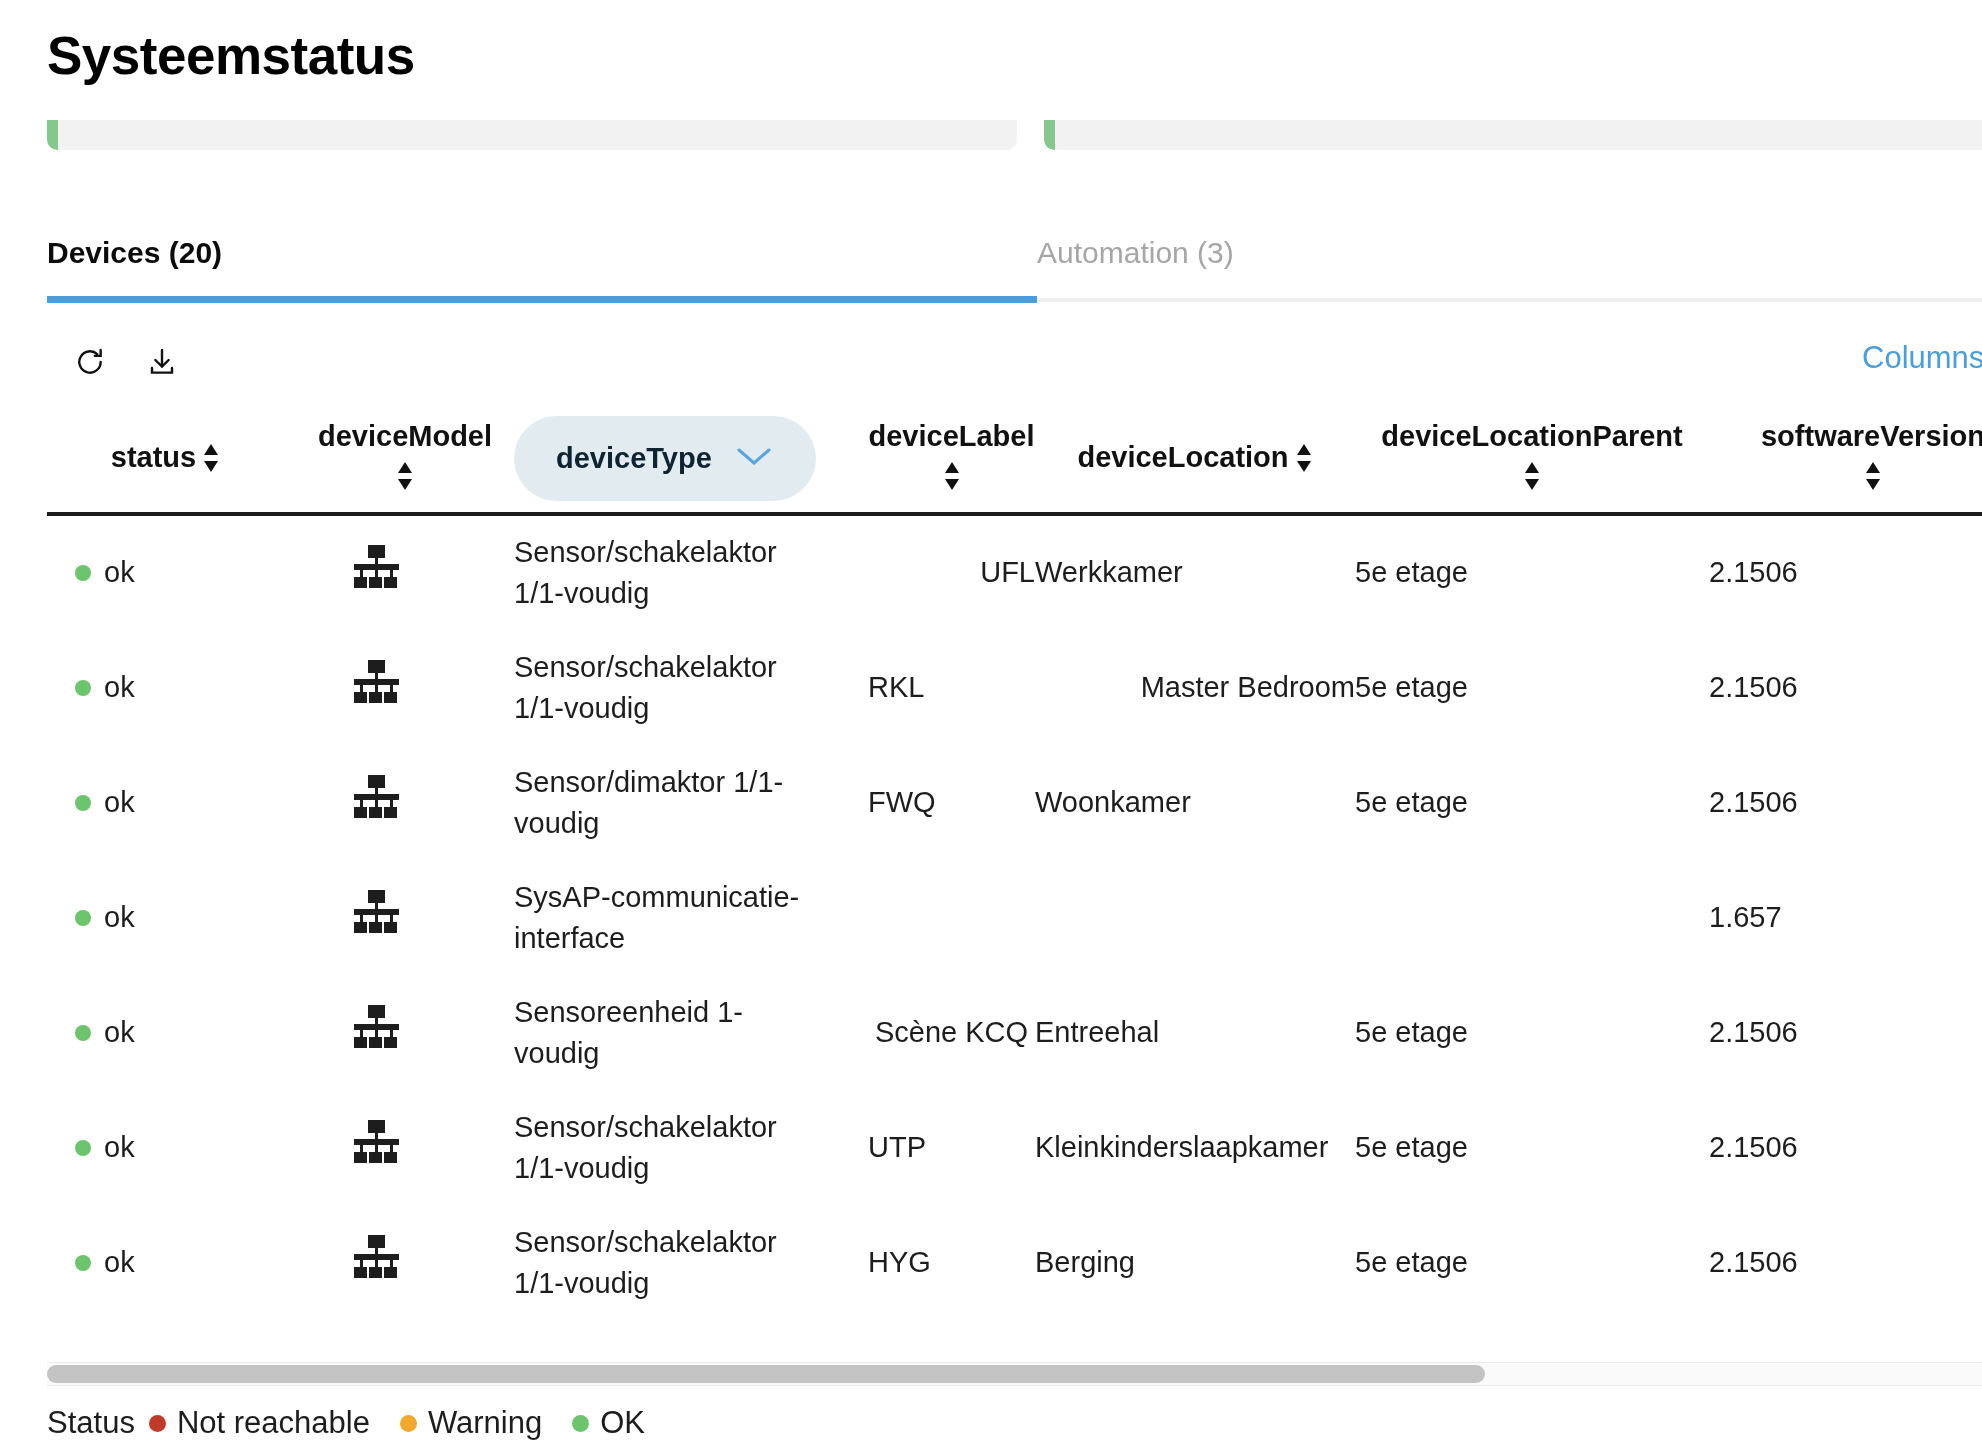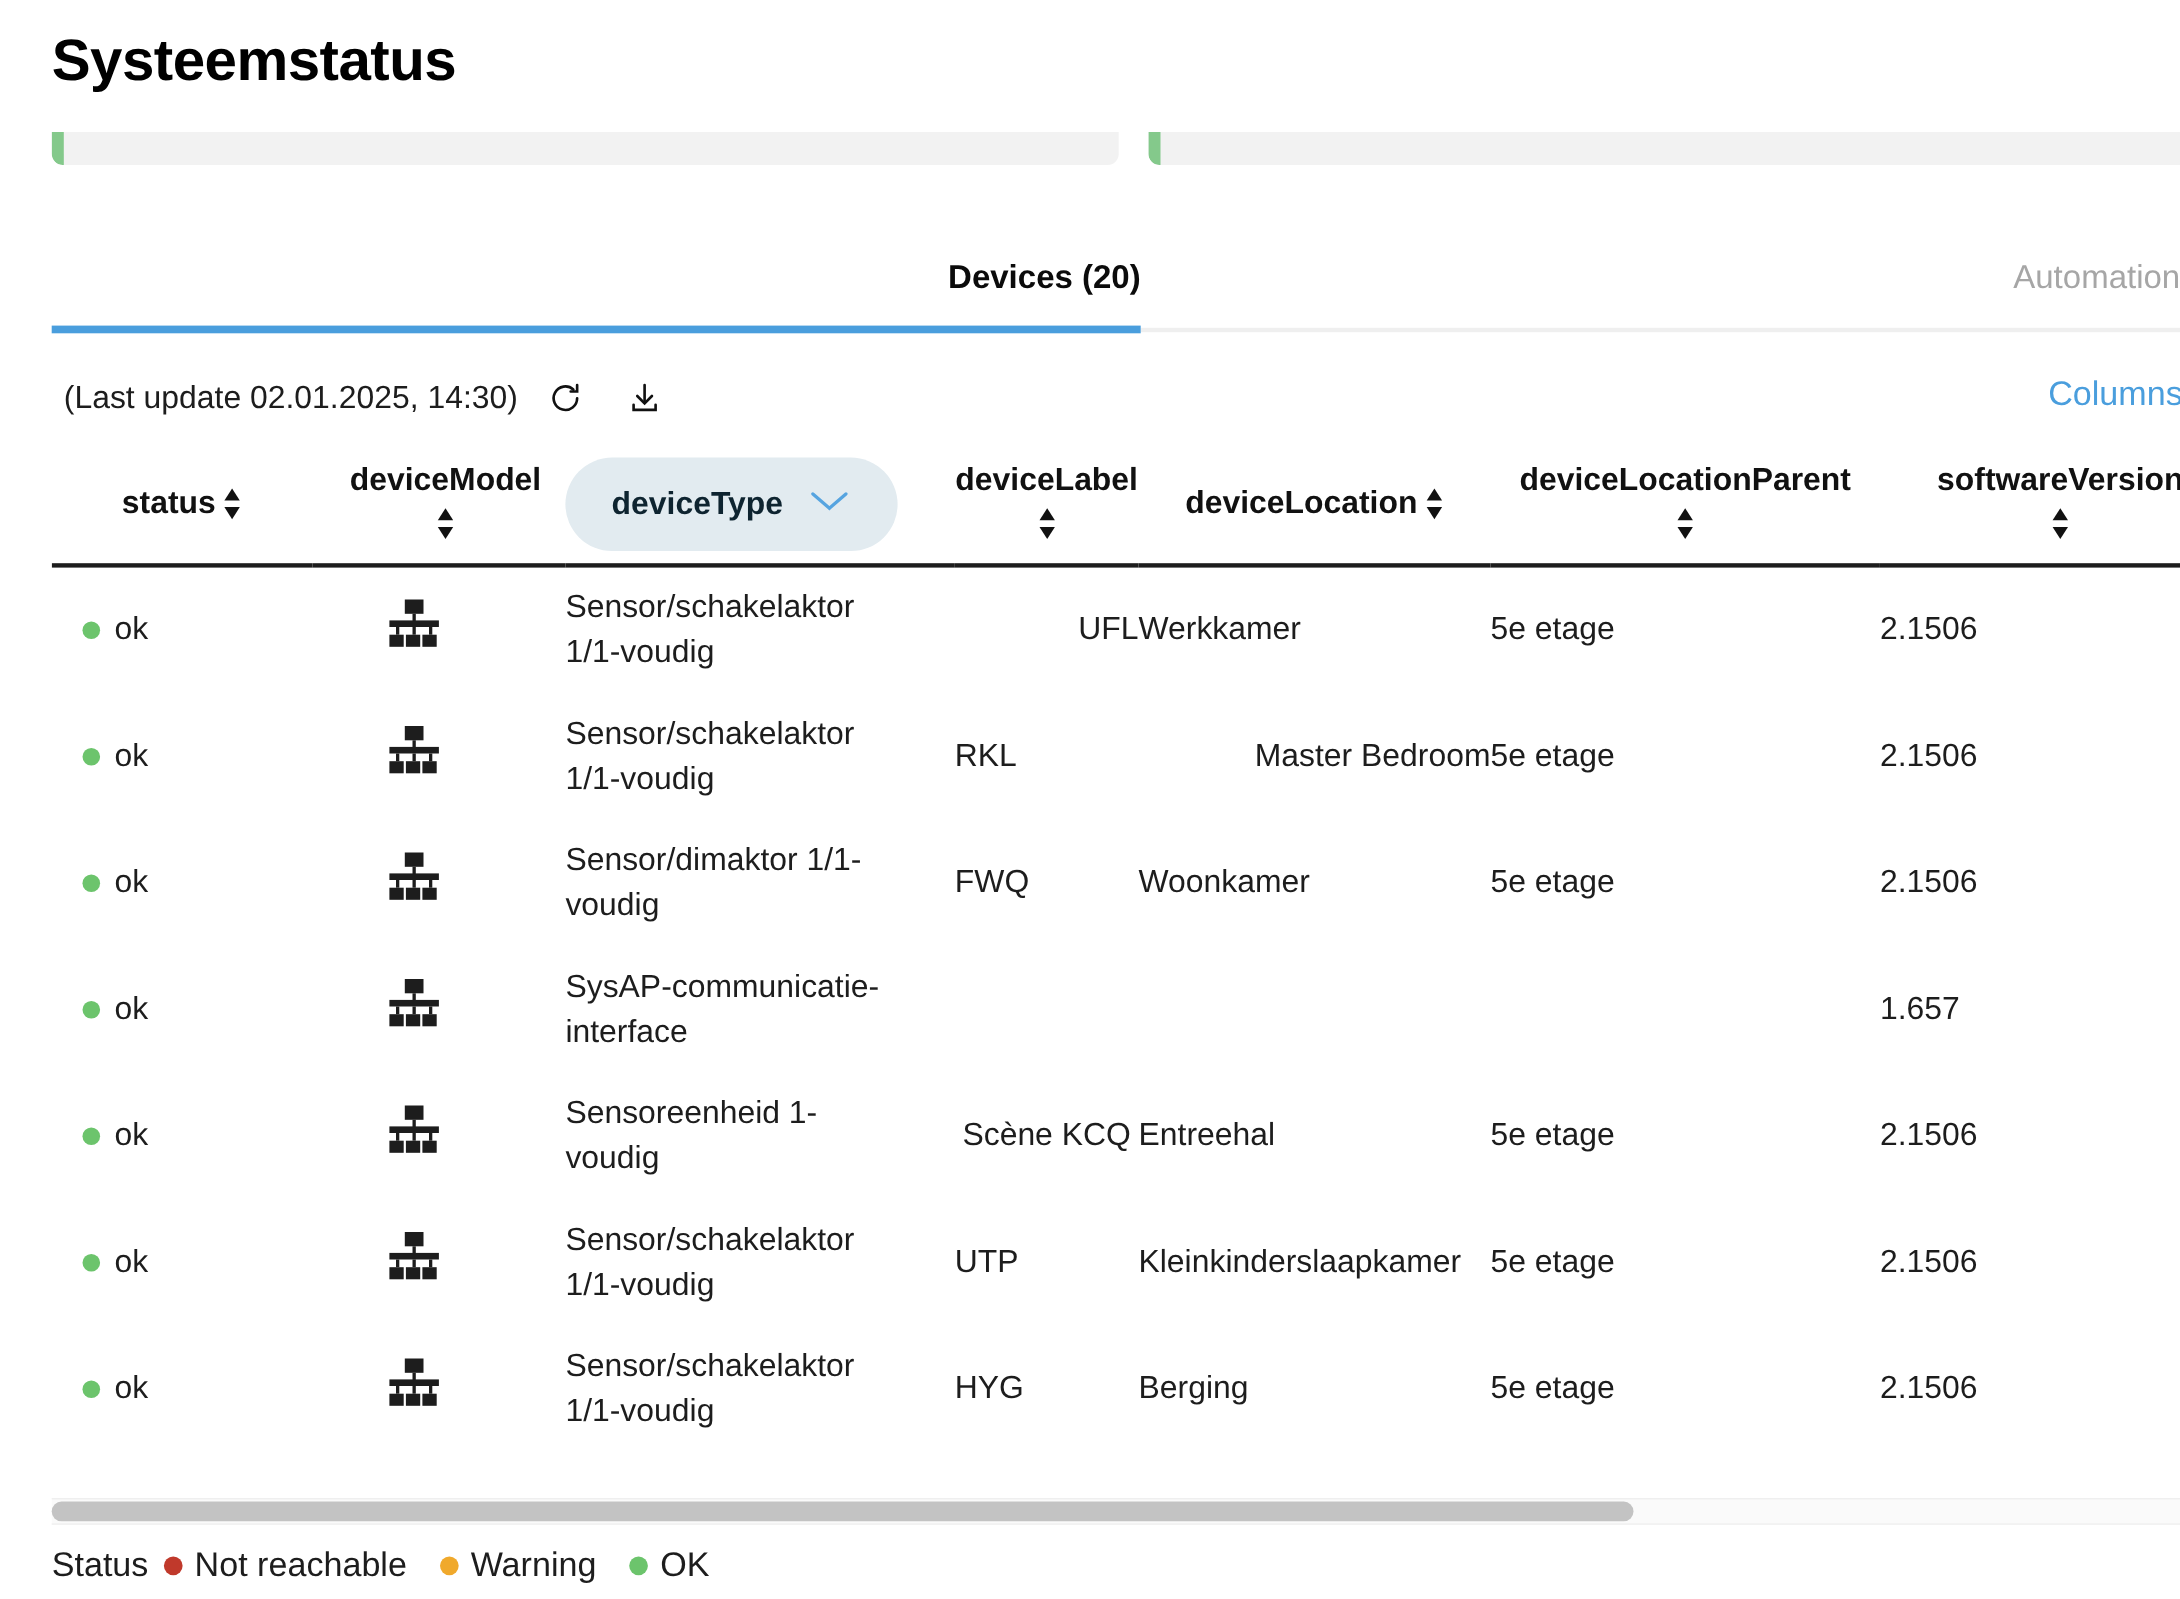--- a/index.html
+++ b/index.html
@@ -64,21 +64,21 @@
     left: 47px;
     top: 210px;
     width: 1935px;
     height: 96px;
   }
   .tab {
     position: absolute;
     top: 0;
     height: 86px;
     line-height: 86px;
-    text-align: right;
+    text-align: left;
     font-size: 30px;
     cursor: pointer;
     white-space: nowrap;
   }
   .tab-devices {
     left: 0;
     width: 990px;
     font-weight: bold;
     color: #0b0b0b;
   }
@@ -294,21 +294,20 @@
 </div>
 
 <div class="tabbar">
   <div class="tab tab-devices">Devices (20)</div>
   <div class="tab tab-automation">Automation (3)</div>
   <div class="tab-underline-rest"></div>
   <div class="tab-underline"></div>
 </div>
 
 <div class="overview-row">
-  <span class="overview-sub">(Last update 02.01.2025, 14:30)</span>
   <span class="icon-btn">
     <svg width="32" height="32" viewBox="0 0 24 24" fill="none" stroke="#111" stroke-width="1.8" stroke-linecap="round">
       <path d="M20 12a8 8 0 1 1-2.6-5.9"></path>
       <polyline points="20,3 20,7.4 15.6,7.4" fill="none"></polyline>
     </svg>
   </span>
   <span class="icon-btn dl">
     <svg width="32" height="32" viewBox="0 0 24 24" fill="none" stroke="#111" stroke-width="1.8" stroke-linecap="round">
       <line x1="12" y1="3" x2="12" y2="15"></line>
       <polyline points="7,10.5 12,15.5 17,10.5"></polyline>

